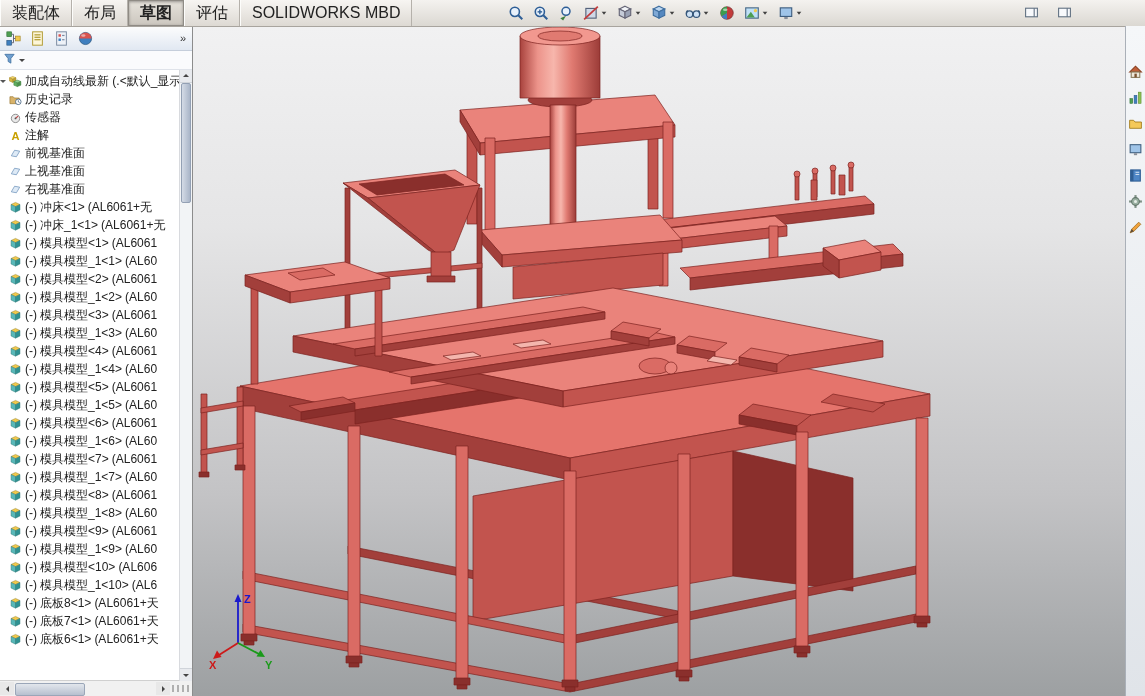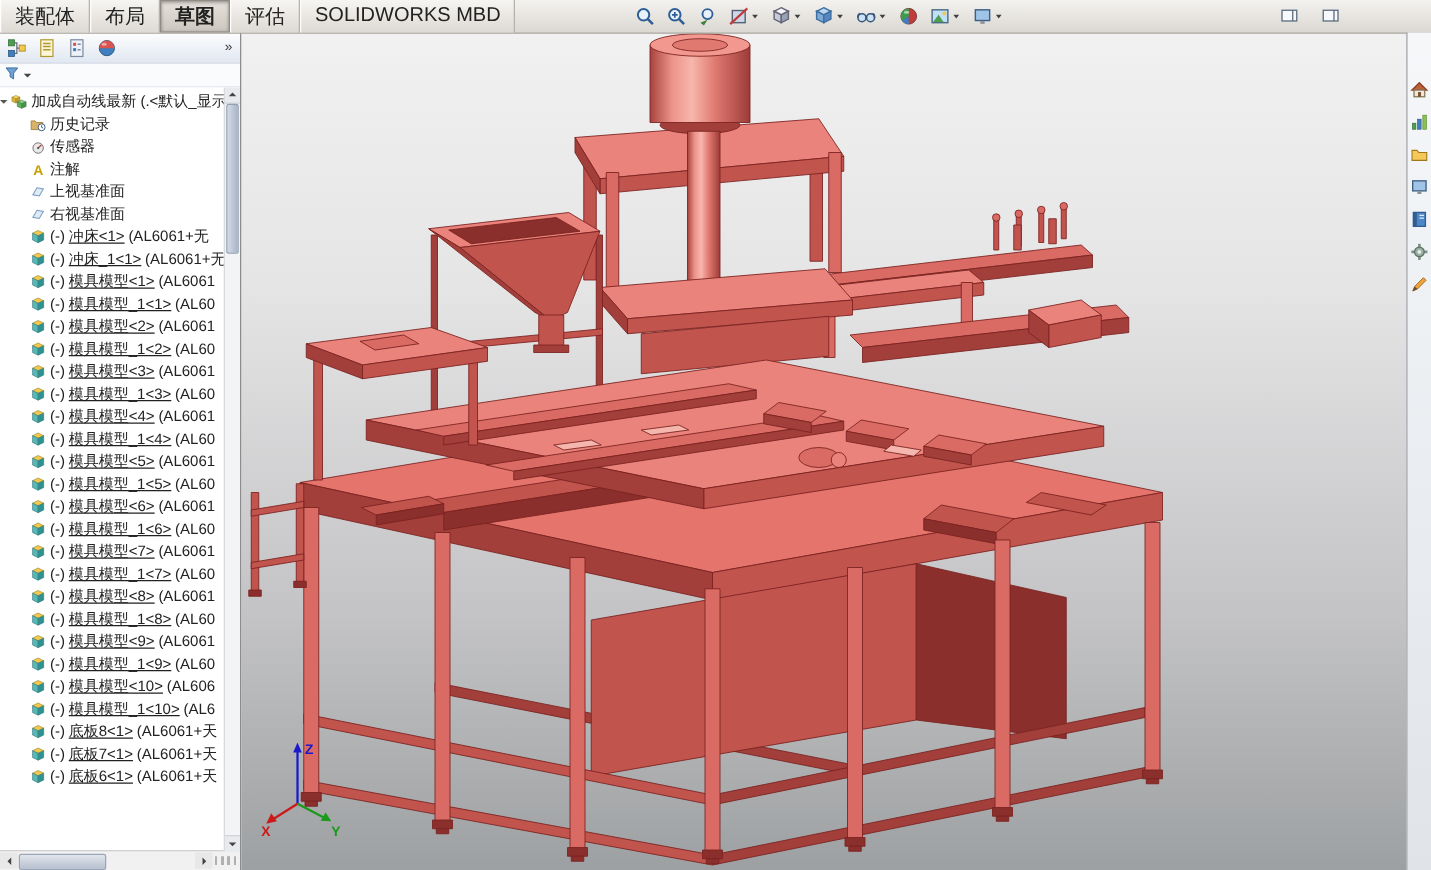--- a/index.html
+++ b/index.html
@@ -29,24 +29,24 @@
   .chev{font-size:11px;color:#333;padding:0 3px}
   .filter-row{height:18px;flex:0 0 18px;border-bottom:1px solid #dfe3ea;background:#fafbfd;
               display:flex;align-items:center;gap:3px;padding:0 3px}
   .tri{width:0;height:0;border:3.5px solid transparent}
   .tri.down{border-top-color:#444;margin-top:4px}
   .tri.up{border-bottom-color:#444;margin-bottom:4px}
   .tri.left{border-right-color:#444;margin-left:-3px}
   .tri.right{border-left-color:#444;margin-right:-3px}
   .tree{flex:1;position:relative;overflow:hidden;padding-top:2px;background:#fff}
   .tree-row{height:18px;display:flex;align-items:center;gap:3px;white-space:nowrap;
-            padding-left:24px;font-size:12px}
+            padding-left:9px;font-size:12px}
   .tree-row.root{padding-left:0}
   .tree-row .exp{width:0;height:0;border:3.5px solid transparent;border-top-color:#555;margin:3px 0 0 0}
-  .tree-row.part .nm{text-decoration:underline}
+  .tree-row.part .nm{}
   .tree-row svg{flex:0 0 auto}
 
   .vscroll{position:absolute;right:0;top:44px;bottom:15px;width:12px;background:#f2f4f6;
            border-left:1px solid #d8dade;z-index:6}
   .vs-btn{height:12px;display:flex;align-items:center;justify-content:center;background:#e8eaee;border-bottom:1px solid #d0d4da}
   .vs-btn.down{position:absolute;bottom:0;left:0;right:0;border-top:1px solid #d0d4da;border-bottom:none}
   .vs-thumb{position:absolute;top:13px;left:1px;right:1px;height:118px;border-radius:2px;
             background:linear-gradient(90deg,#d4dbe6,#a9b5c8);border:1px solid #93a0b4}
   .hscroll{height:15px;flex:0 0 15px;background:#f1f1f1;border-top:1px solid #d0d0d0;position:relative}
   .hs-btn{position:absolute;top:1px;width:14px;height:13px;display:flex;align-items:center;justify-content:center;background:#e8e8e8}
@@ -250,20 +250,26 @@
             <line x1="7" y1="8" x2="9.8" y2="5.4" stroke="#c23b3b" stroke-width="1.1"></line>
             <circle cx="7" cy="8" r="1" fill="#555"></circle>
           </svg>
           <span class="nm">传感器</span>
         </div>
         <div class="tree-row">
           <svg width="13" height="13" viewBox="0 0 14 14">
             <text x="2.8" y="11.5" font-size="12" font-weight="bold" fill="#c8a000">A</text>
           </svg>
           <span class="nm">注解</span>
+        </div>
+        <div class="tree-row">
+          <svg width="13" height="13" viewBox="0 0 14 14">
+            <polygon points="2.5,9.5 6,3.5 11.5,4.5 8,10.5" fill="rgba(160,195,230,.35)" stroke="#7a9cc0" stroke-width=".9"></polygon>
+          </svg>
+          <span class="nm">前视基准面</span>
         </div>
         <div class="tree-row">
           <svg width="13" height="13" viewBox="0 0 14 14">
             <polygon points="2.5,9.5 6,3.5 11.5,4.5 8,10.5" fill="rgba(160,195,230,.35)" stroke="#7a9cc0" stroke-width=".9"></polygon>
           </svg>
           <span class="nm">上视基准面</span>
         </div>
         <div class="tree-row">
           <svg width="13" height="13" viewBox="0 0 14 14">
             <polygon points="2.5,9.5 6,3.5 11.5,4.5 8,10.5" fill="rgba(160,195,230,.35)" stroke="#7a9cc0" stroke-width=".9"></polygon>

